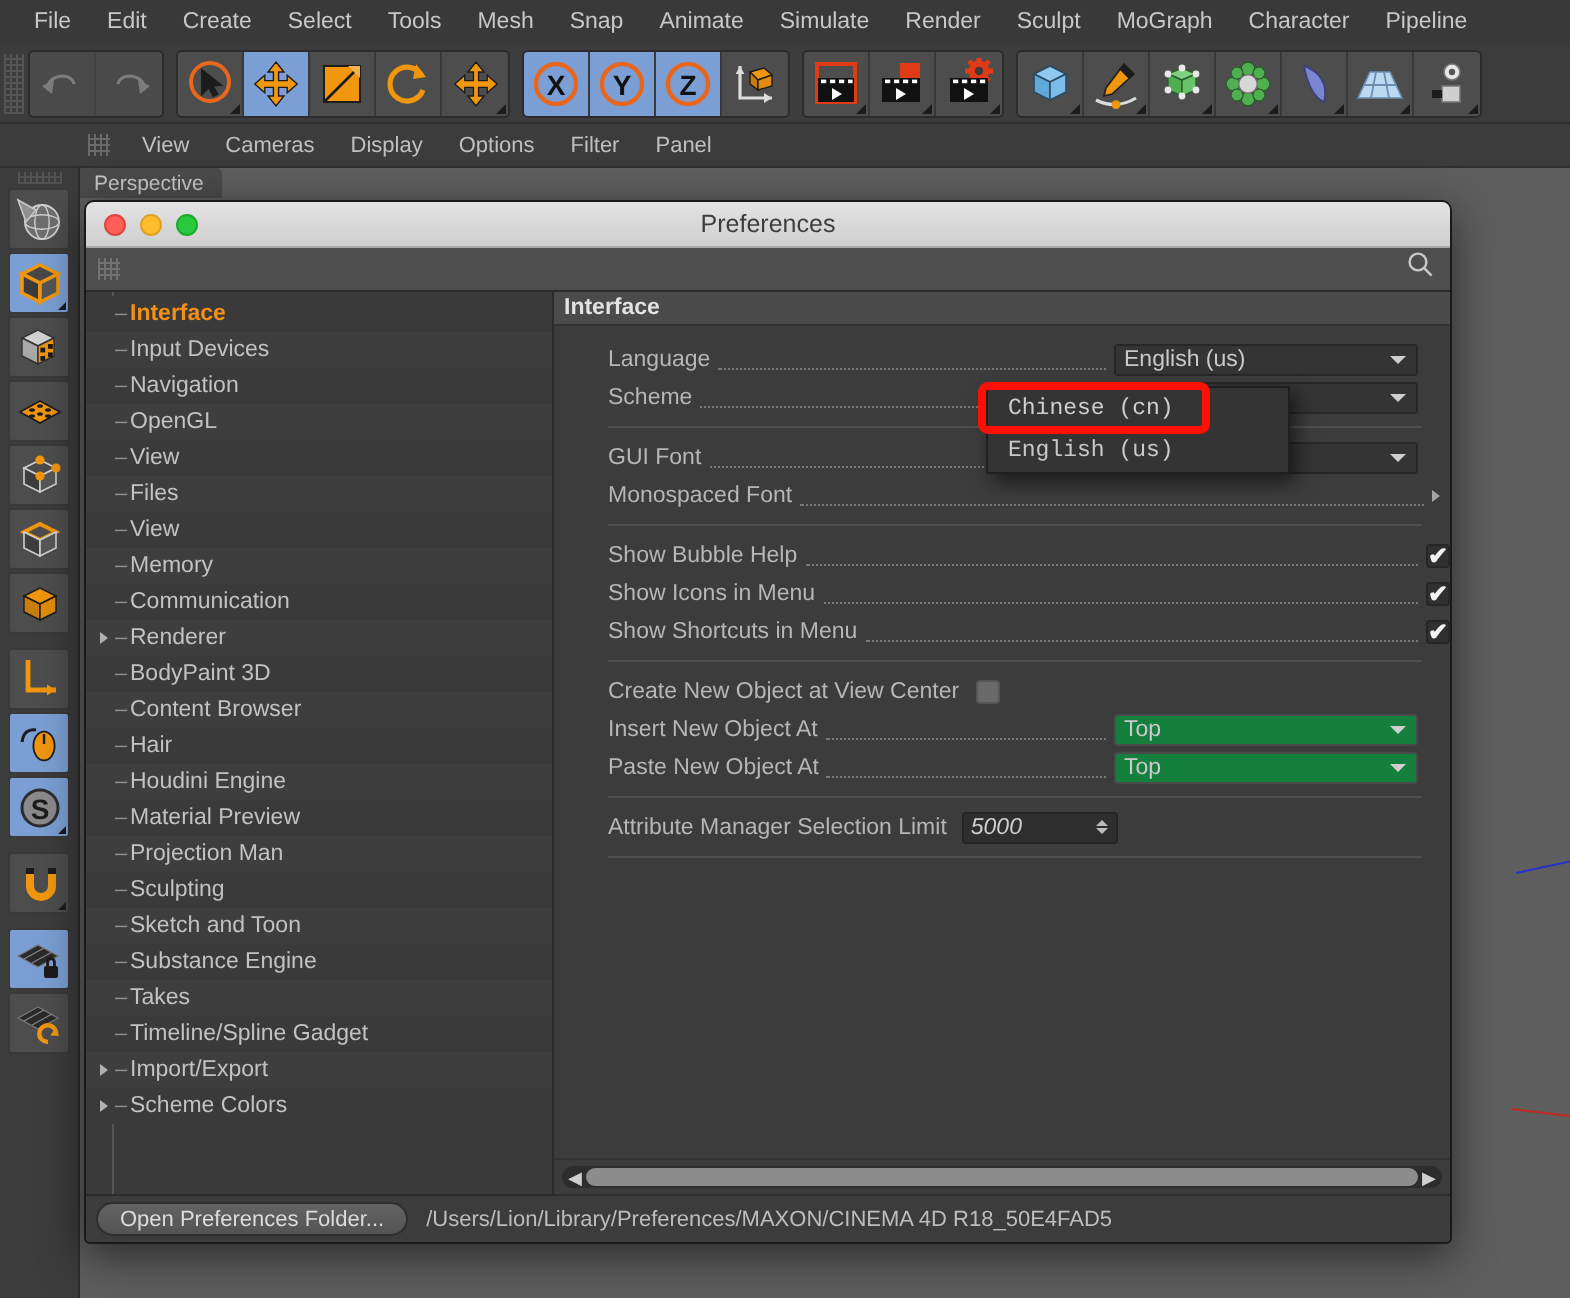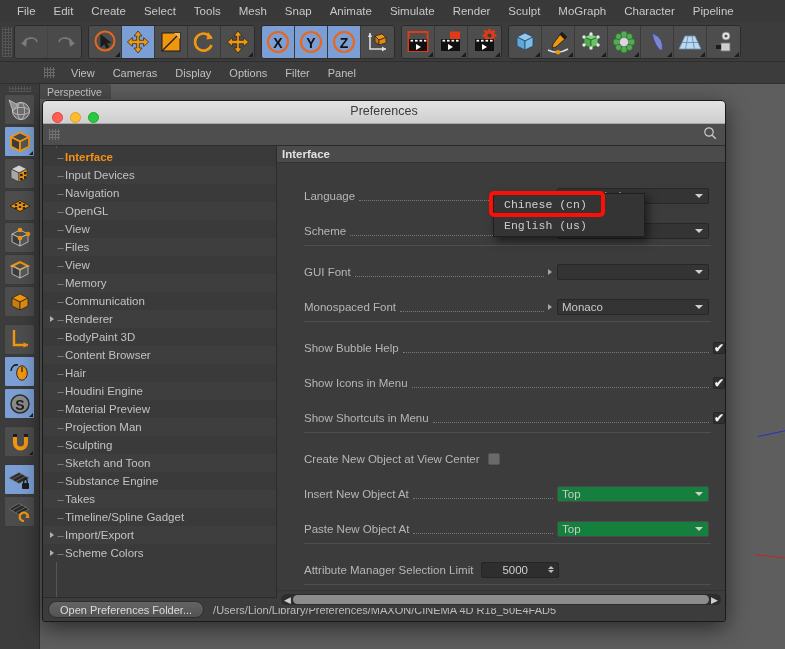--- a/index.html
+++ b/index.html
@@ -185,21 +185,21 @@
     border: 1px solid #1a1a1a;
     border-radius: 5px 5px 3px 3px;
     box-shadow: 0 6px 22px rgba(0,0,0,.55);
     display: flex; flex-direction: column;
     overflow: hidden;
   }
   .titlebar {
     height: 23px;
     background: linear-gradient(180deg,#e3e3e3 0%,#cfcfcf 100%);
     border-bottom: 1px solid #a8a8a8;
-    display: flex; align-items: flex-end;
+    display: flex; align-items: center;
     position: relative;
     flex: none;
   }
   .lights { display: flex; gap: 7px; padding-left: 9px; }
   .light { width: 11px; height: 11px; border-radius: 50%; cursor: pointer; }
   .l-red { background: #ff5f57; border: .5px solid #e0443e; }
   .l-yel { background: #ffbd2e; border: .5px solid #dea123; }
   .l-grn { background: #28c940; border: .5px solid #1aab29; }
   .wintitle {
     position: absolute; left: 0; right: 0;
@@ -295,21 +295,20 @@
     padding-left: 5px;
     line-height: 17px;
     flex: none;
   }
   .fields { flex: 1; padding: 7px 0 0 0; position: relative; }
   .frow {
     height: 19px;
     display: flex; align-items: center;
     padding-left: 27px;
     position: relative;
-    margin-top: 16px;
   }
   .flabel {
     font-size: 11.5px;
     color: #b6b6b6;
     white-space: nowrap;
     flex: none;
   }
   .leader {
     flex: 1;
     margin: 0 4px;
@@ -366,25 +365,26 @@
     font-size: 12px;
     line-height: 10px;
     font-weight: bold;
   }
   .numfield {
     width: 78px; height: 16px;
     background: #2e2e2e;
     border: 1px solid #252525;
     border-radius: 2px;
     display: flex; align-items: center;
-    padding: 0 20px;
+    padding: 0 3px;
     font-size: 11.5px;
     color: #cfcfcf;
     position: relative;
     cursor: text;
+    font-style: italic;
   }
   .spin {
     position: absolute; right: 4px;
     display: flex; flex-direction: column; gap: 1px;
     cursor: pointer;
   }
   .spin i { display: block; width: 0; height: 0; }
   .spin .up { border-bottom: 3.5px solid #bdbdbd; border-left: 3px solid transparent; border-right: 3px solid transparent; }
   .spin .dn { border-top: 3.5px solid #bdbdbd; border-left: 3px solid transparent; border-right: 3px solid transparent; }
 
@@ -1022,26 +1022,20 @@
               <div class="dropdown">
                 <span></span>
                 <span class="dd-caret"></span>
               </div>
             </div>
           </div>
           <div class="frow">
             <span class="flabel">Monospaced Font</span>
             <span class="leader"></span>
             <span class="arrowlead"></span>
-            <div class="ctrlwrap">
-              <div class="dropdown">
-                <span>Monaco</span>
-                <span class="dd-caret"></span>
-              </div>
-            </div>
           </div>
           <div class="sep"></div>
           <div class="frow">
             <span class="flabel">Show Bubble Help</span>
             <span class="leader"></span>
             <div class="checkbox">
               <span class="tick">✔</span>
             </div>
           </div>
           <div class="frow">

